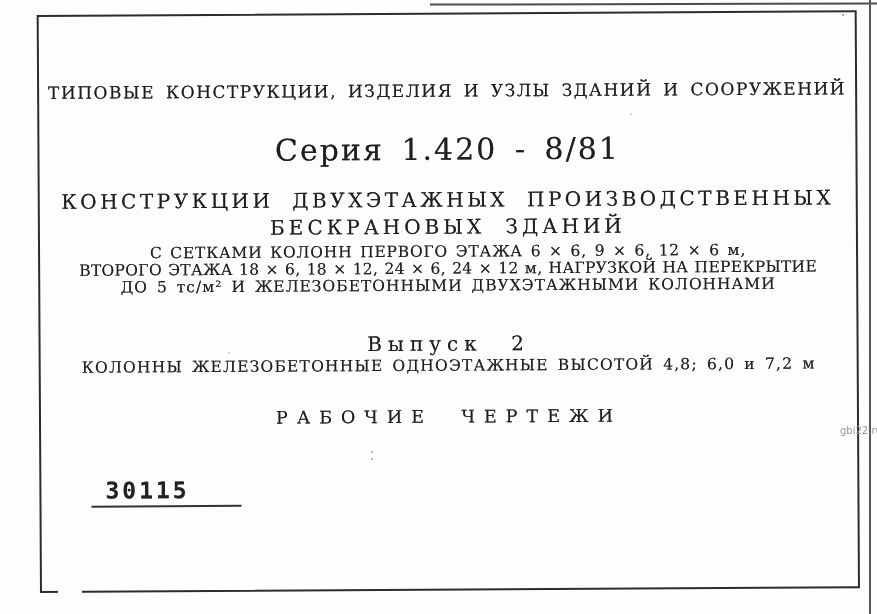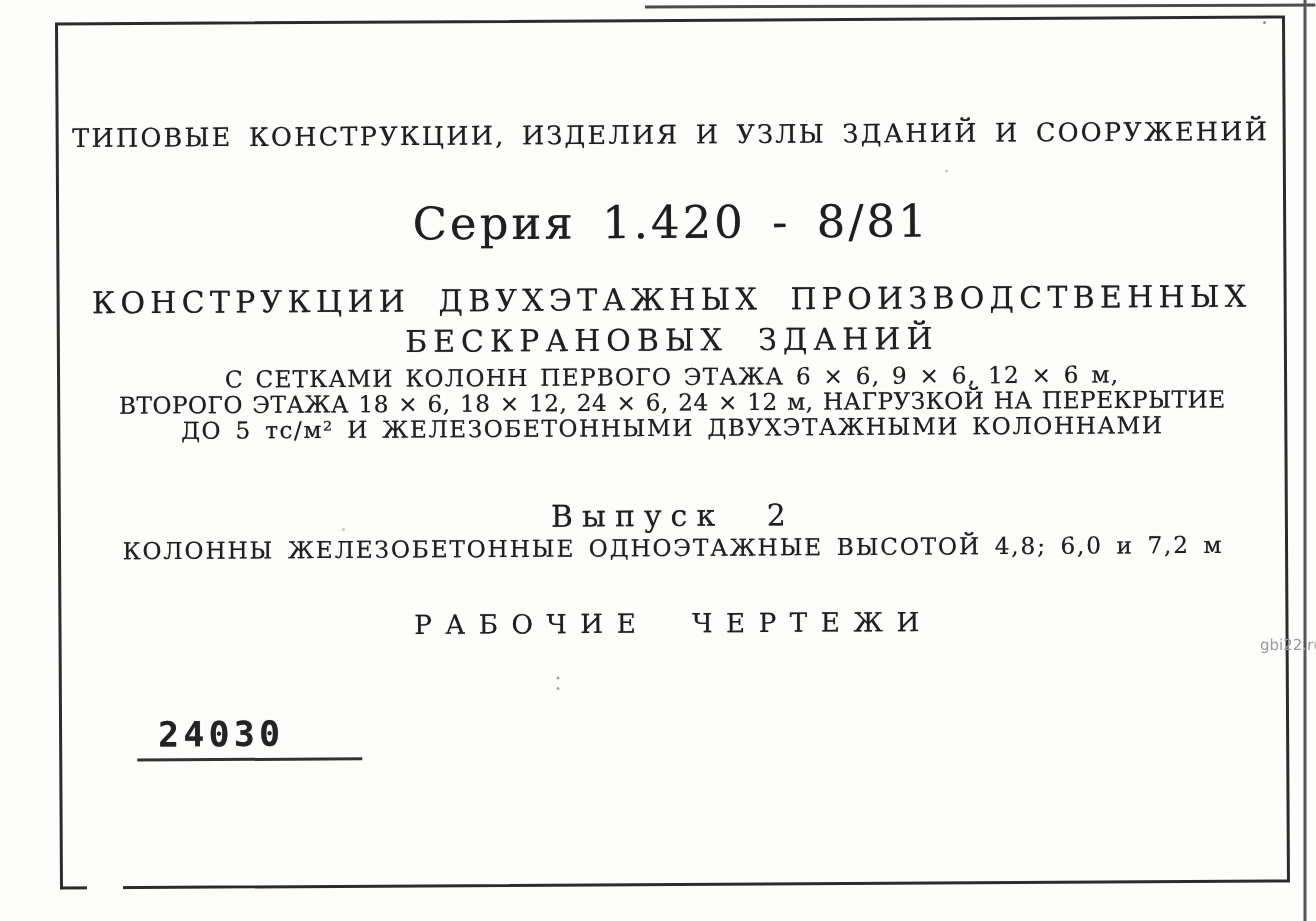--- a/index.html
+++ b/index.html
@@ -140,21 +140,21 @@
     <div class="tline l-sub2">ВТОРОГО ЭТАЖА 18 × 6, 18 × 12, 24 × 6, 24 × 12 м, НАГРУЗКОЙ НА ПЕРЕКРЫТИЕ</div>
 
     <div class="tline l-sub3">ДО 5 тс/м² И ЖЕЛЕЗОБЕТОННЫМИ ДВУХЭТАЖНЫМИ КОЛОННАМИ</div>
 
     <div class="tline l-issue">Выпуск 2</div>
 
     <div class="tline l-issue-desc">КОЛОННЫ ЖЕЛЕЗОБЕТОННЫЕ ОДНОЭТАЖНЫЕ ВЫСОТОЙ 4,8; 6,0 и 7,2 м</div>
 
     <div class="tline l-doctype">РАБОЧИЕ ЧЕРТЕЖИ</div>
 
-    <div class="inv-number">24030</div>
+    <div class="inv-number">30115</div>
     <div class="inv-underline"></div>
   </div>
 
   <div class="watermark">gbi22.ru</div>
 
   <div class="speck s1"></div>
   <div class="speck s2"></div>
   <div class="speck s3"></div>
   <div class="speck s4"></div>
 

